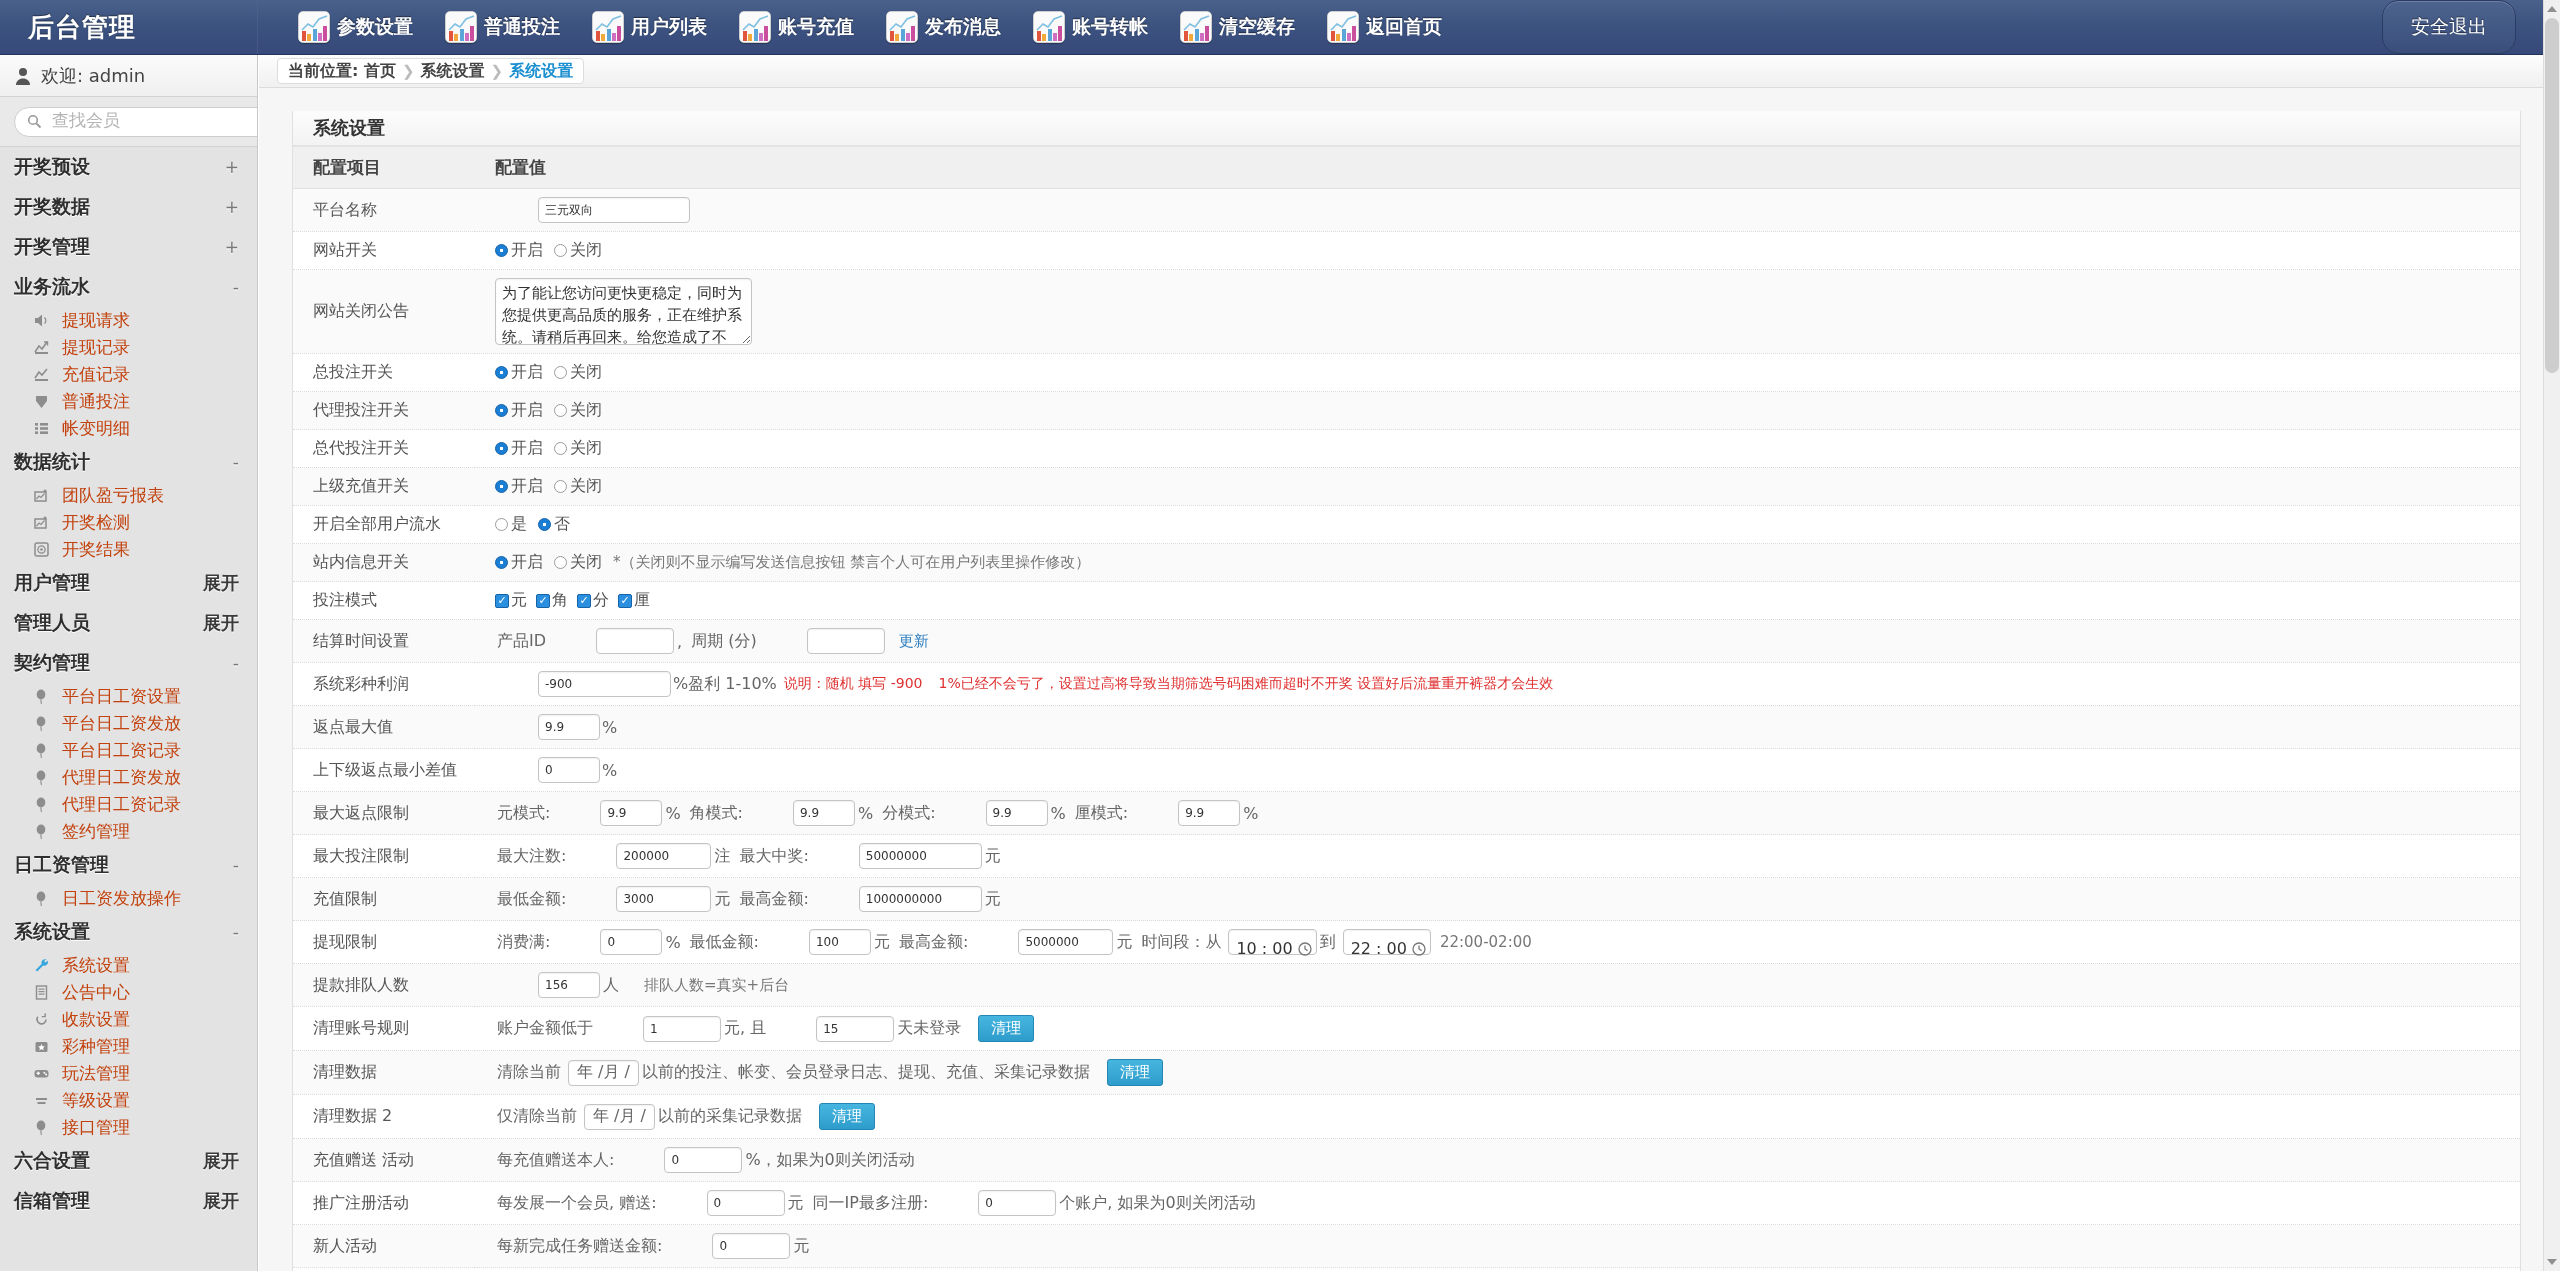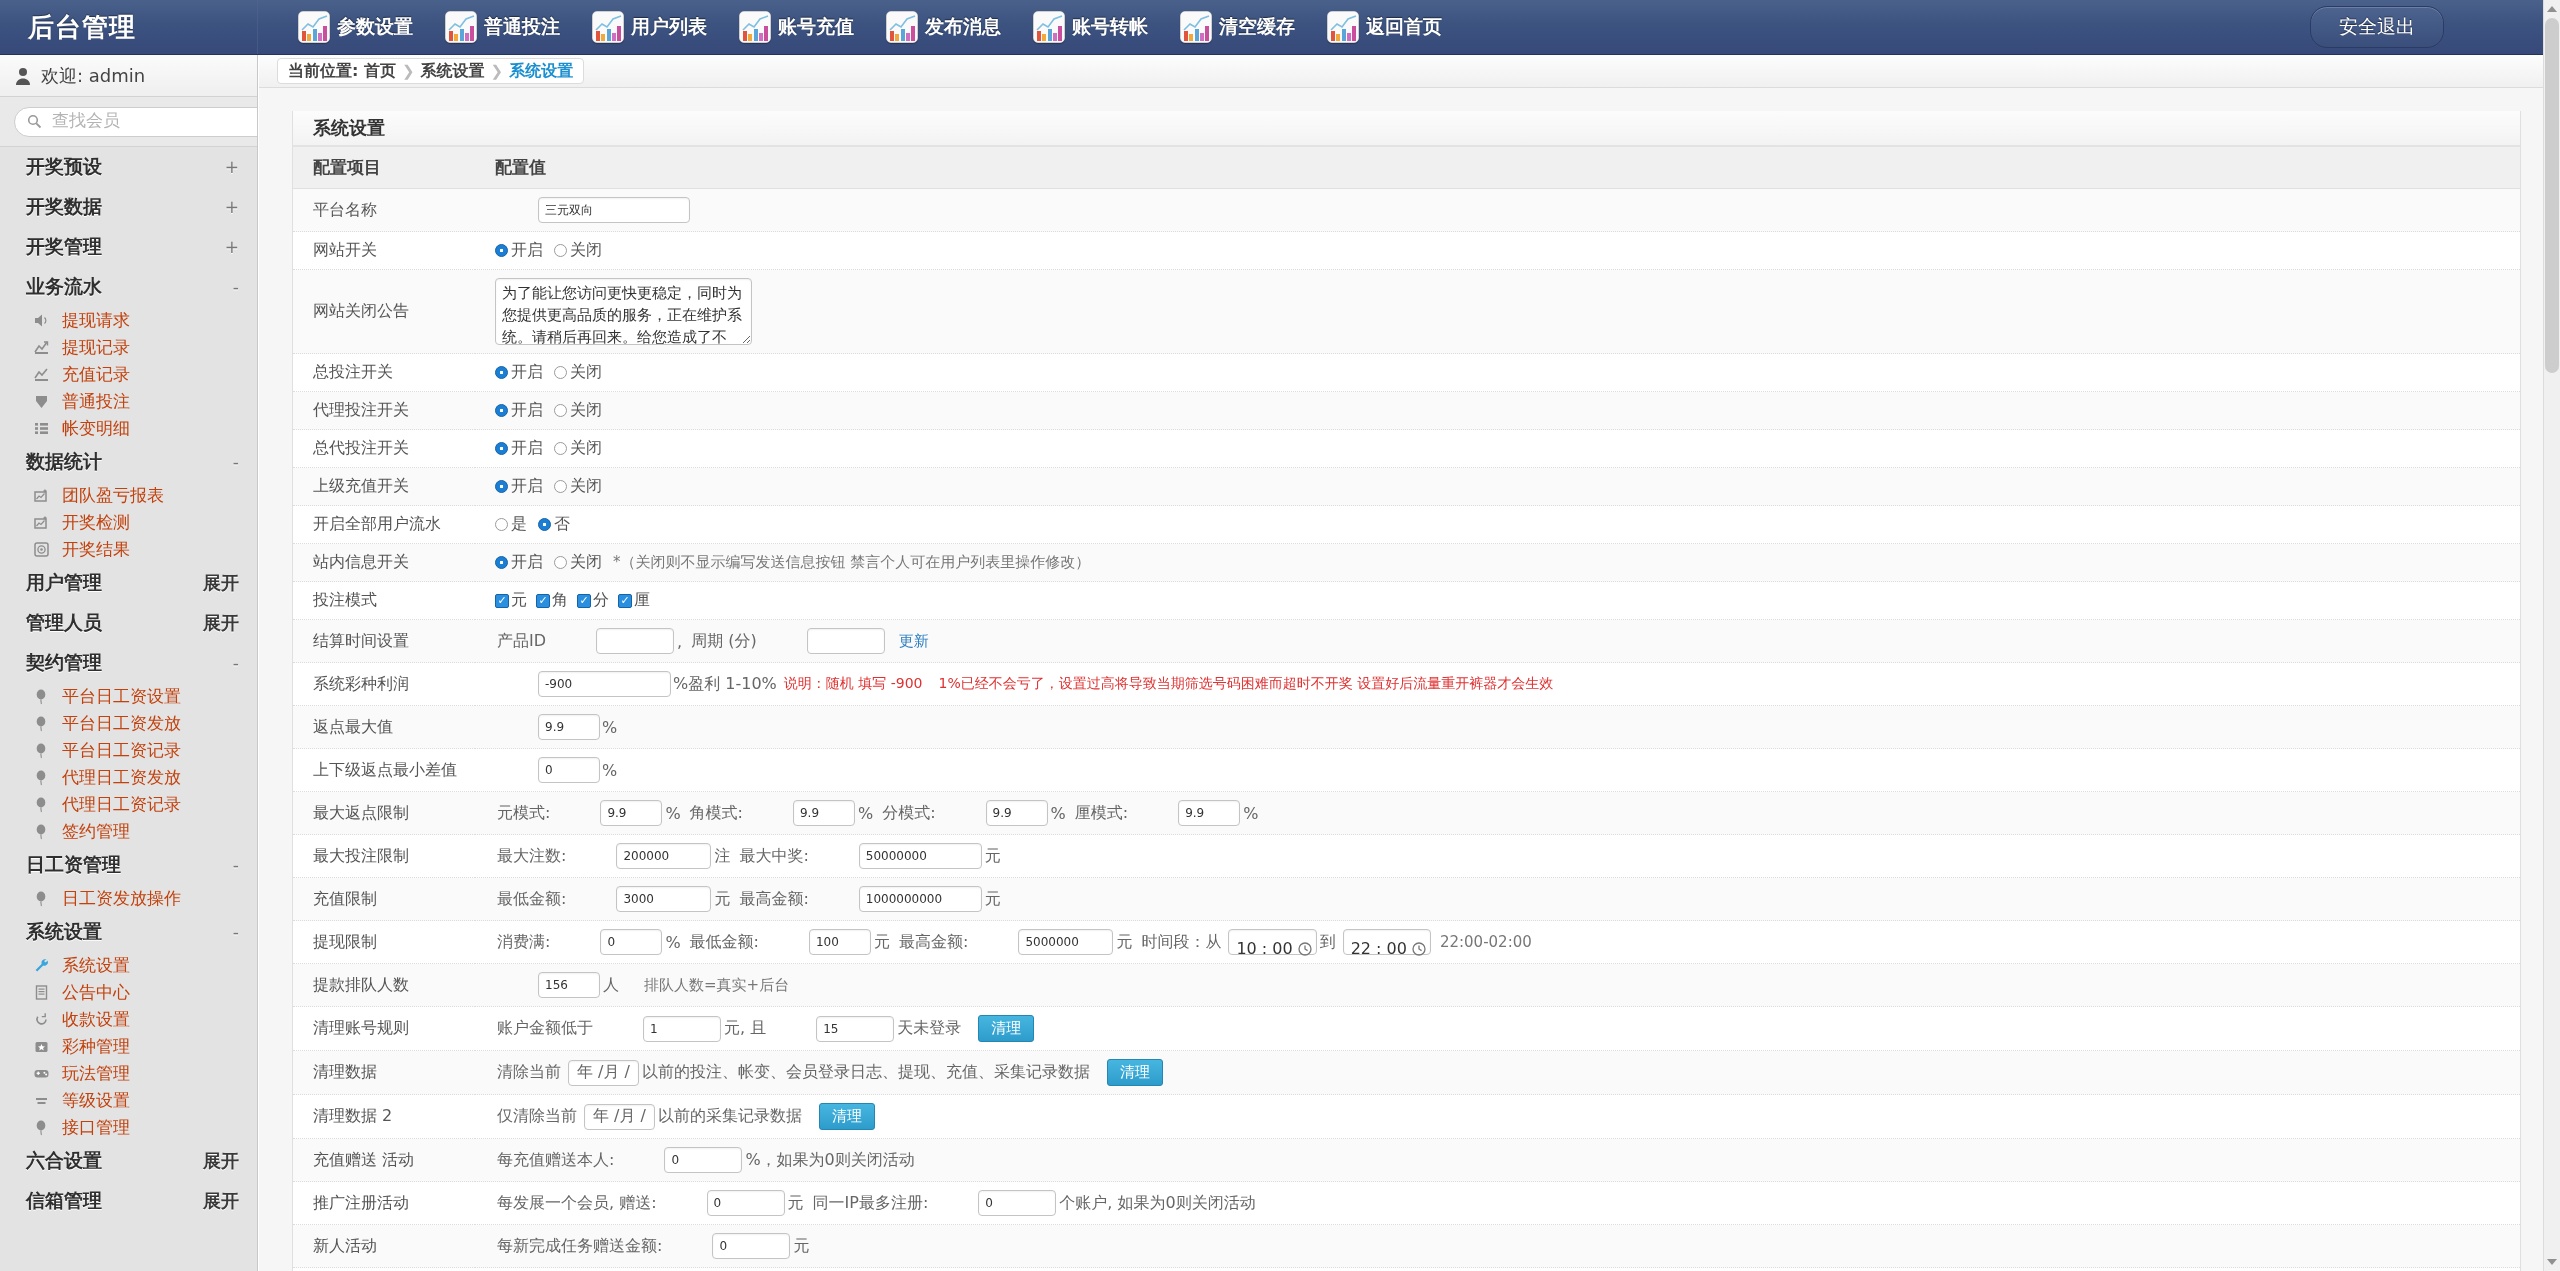--- a/index.html
+++ b/index.html
@@ -60,22 +60,22 @@
     box-shadow: 0 1px 1px rgba(0,0,0,0.3);
   }
   .navicon svg { position: absolute; left: 0; top: 0; }
   .navlabel {
     color: #fff;
     font-size: 19px;
     font-weight: bold;
     text-shadow: 0 -1px 1px rgba(0,0,0,0.5);
   }
   .logoutwrap {
-    display: flex; align-items: center;
-    padding-right: 116px;
+    display: flex; 
+    padding-right: 44px;
     margin-left: auto;
   }
   .logoutbtn {
     background: linear-gradient(180deg,#4d648f 0%,#3a4e7b 100%);
     border: 1px solid #2b3c64;
     border-radius: 17px;
     color: #fff;
     font-size: 19px;
     padding: 7px 28px;
     cursor: pointer;
@@ -134,21 +134,20 @@
   .group-head {
     height: 40px;
     display: flex; align-items: center;
     justify-content: space-between;
     padding: 0 18px 0 14px;
     font-size: 19px;
     font-weight: bold;
     color: #2f2f2f;
     cursor: pointer;
     text-shadow: 0 1px 0 #fff;
-    margin-left: 12px;
   }
   .group-head .sign {
     font-size: 17px;
     color: #777;
     font-weight: normal;
   }
   .group-head .sign.expand { font-size: 18px; font-weight: bold; color: #3a3a3a; }
   .sub-item {
     height: 27px;
     display: flex; align-items: center;

